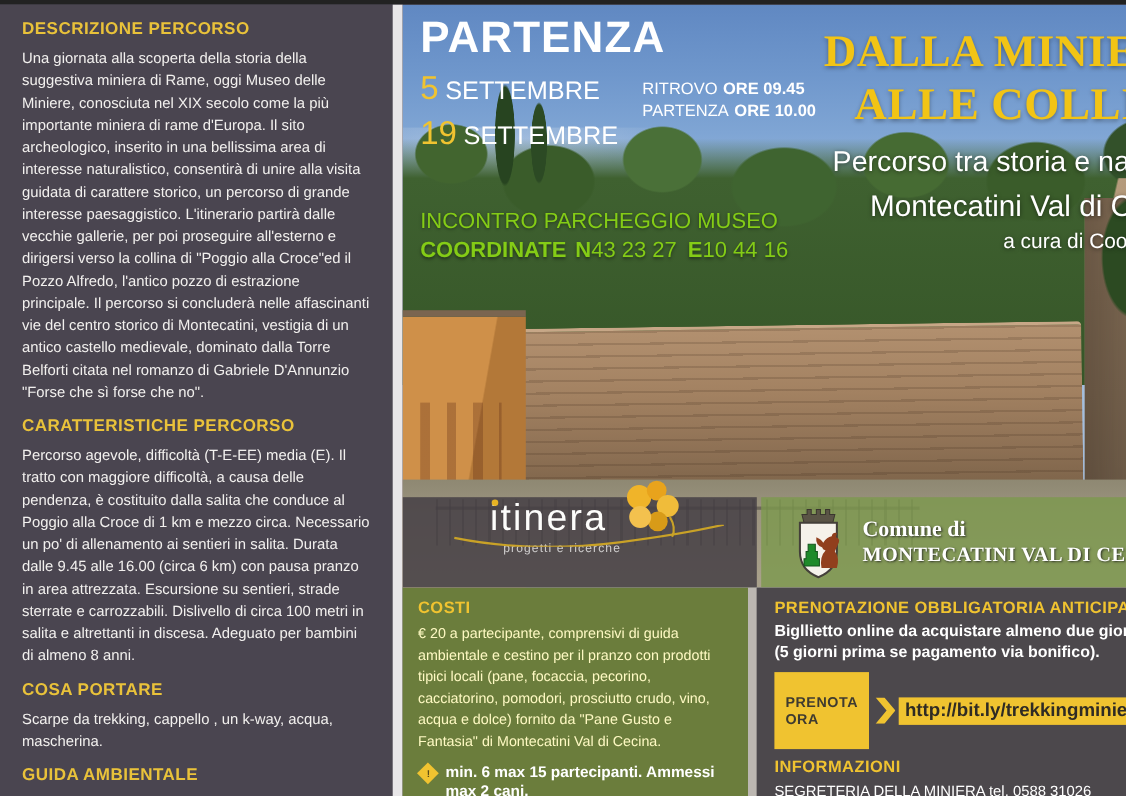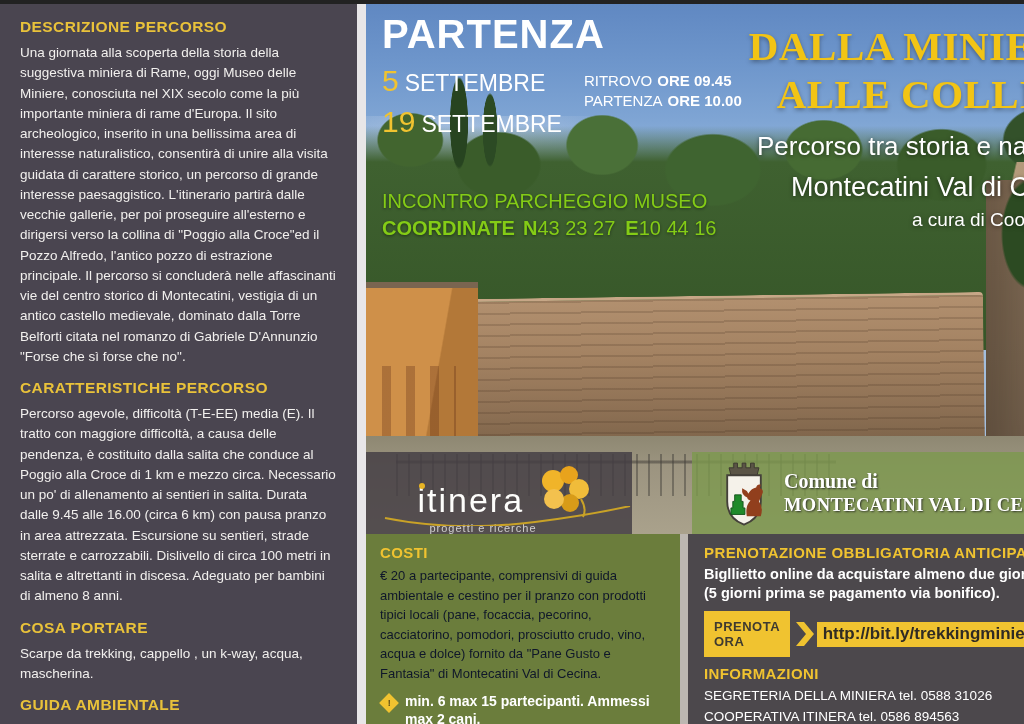--- a/index.html
+++ b/index.html
@@ -77,46 +77,46 @@
 
   
   .title-block { position:absolute; right:10px; top:18px; width:370px; text-align:right; color:#fff; }
   .title-line { display:block; font-family:"Liberation Serif", serif; font-weight:bold; font-size:41px; line-height:1.18; letter-spacing:.5px; color:#f2c415; text-shadow:0 2px 4px rgba(0,0,0,.35); }
   .subtitle-1 { font-size:26px; margin-top:12px; text-shadow:0 1px 4px rgba(0,0,0,.5); }
   .subtitle-2 { font-size:27px; margin-top:10px; text-shadow:0 1px 4px rgba(0,0,0,.5); }
   .credit { font-size:19px; margin-top:6px; text-shadow:0 1px 4px rgba(0,0,0,.5); }
 
   
   .band { position:absolute; top:448px; height:82px; }
-  .band-itinera { left:0; width:266px; background:rgba(68,62,68,.84); display:flex; align-items:flex-end; justify-content:center; }
+  .band-itinera { left:0; width:322px; background:rgba(68,62,68,.84); display:flex; align-items:flex-start; justify-content:center; }
   .itinera-wrap { position:relative; padding-right:44px; }
   .itinera-name { font-size:34px; font-weight:300; color:#fdfdfb; letter-spacing:2px; }
   .itinera-dot { position:absolute; left:2px; top:2px; width:6px; height:6px; border-radius:50%; background:#e8b424; }
   .itinera-flower { position:absolute; right:-12px; top:-18px; }
   .itinera-swoosh { position:absolute; left:-34px; bottom:8px; }
   .itinera-tagline { font-size:11px; color:rgba(255,255,255,.72); letter-spacing:1px; margin:2px 0 0 12px; }
   .band-comune { left:326px; right:0; background:rgba(124,152,78,.82); display:flex; align-items:center; gap:12px; padding-left:24px; }
   .comune-text { color:#fff; font-family:"Liberation Serif", serif; font-weight:bold; text-shadow:1px 1px 2px rgba(30,30,30,.8); }
   .comune-line1 { font-size:20px; }
   .comune-line2 { font-size:18.5px; letter-spacing:.4px; margin-top:2px; }
 
   
   .bottom-row { height:194px; display:flex; }
   .costs { width:314px; flex:none; background:#6b7d3c; padding:10px 14px 0 14px; }
   .s-heading { color:#f0c330; font-size:15px; font-weight:bold; letter-spacing:.4px; }
-  .costs-body { color:#0f172a; font-size:13px; line-height:1.5; margin-top:5px; }
+  .costs-body { color:#fef9c3; font-size:13px; line-height:1.5; margin-top:5px; }
   .note-row { display:flex; gap:9px; margin-top:9px; align-items:flex-start; }
   .diamond { flex:none; width:14px; height:14px; margin:4px 0 0 2px; background:#f0c330; transform:rotate(45deg); display:flex; align-items:center; justify-content:center; }
   .diamond span { transform:rotate(-45deg); font-size:9px; font-weight:bold; color:#5a4c18; }
   .note-main { color:#fff; font-size:14px; font-weight:bold; line-height:1.3; }
   .vdivider { width:8px; background:#bcb7b1; flex:none; }
   .booking { flex:1; background:#4c484c; padding:10px 16px 0 16px; }
   .booking-body { color:#fff; font-size:14.5px; font-weight:bold; line-height:1.28; margin-top:4px; }
   .cta-row { display:flex; align-items:center; margin:9px 0 8px 0; }
-  .cta-label { background:#f0c330; color:#3f3b30; font-size:13px; font-weight:bold; letter-spacing:.5px; padding:8px 10px; }
+  .cta-label { background:#f0c330; color:#3f3b30; font-size:13px; font-weight:bold; letter-spacing:.5px; padding:20px 10px; }
   .cta-arrow { margin:0 3px 0 4px; display:flex; }
   .cta-url { background:#f0c330; color:#2f2b24; font-size:17px; font-weight:bold; padding:2px 9px 3px 6px; }
   .info-heading { color:#f0c330; font-size:15px; font-weight:bold; letter-spacing:.4px; }
   .info-line { color:#fff; font-size:13.5px; margin-top:6px; }
 </style>
 </head>
 <body>
 
 <div class="page">
 

